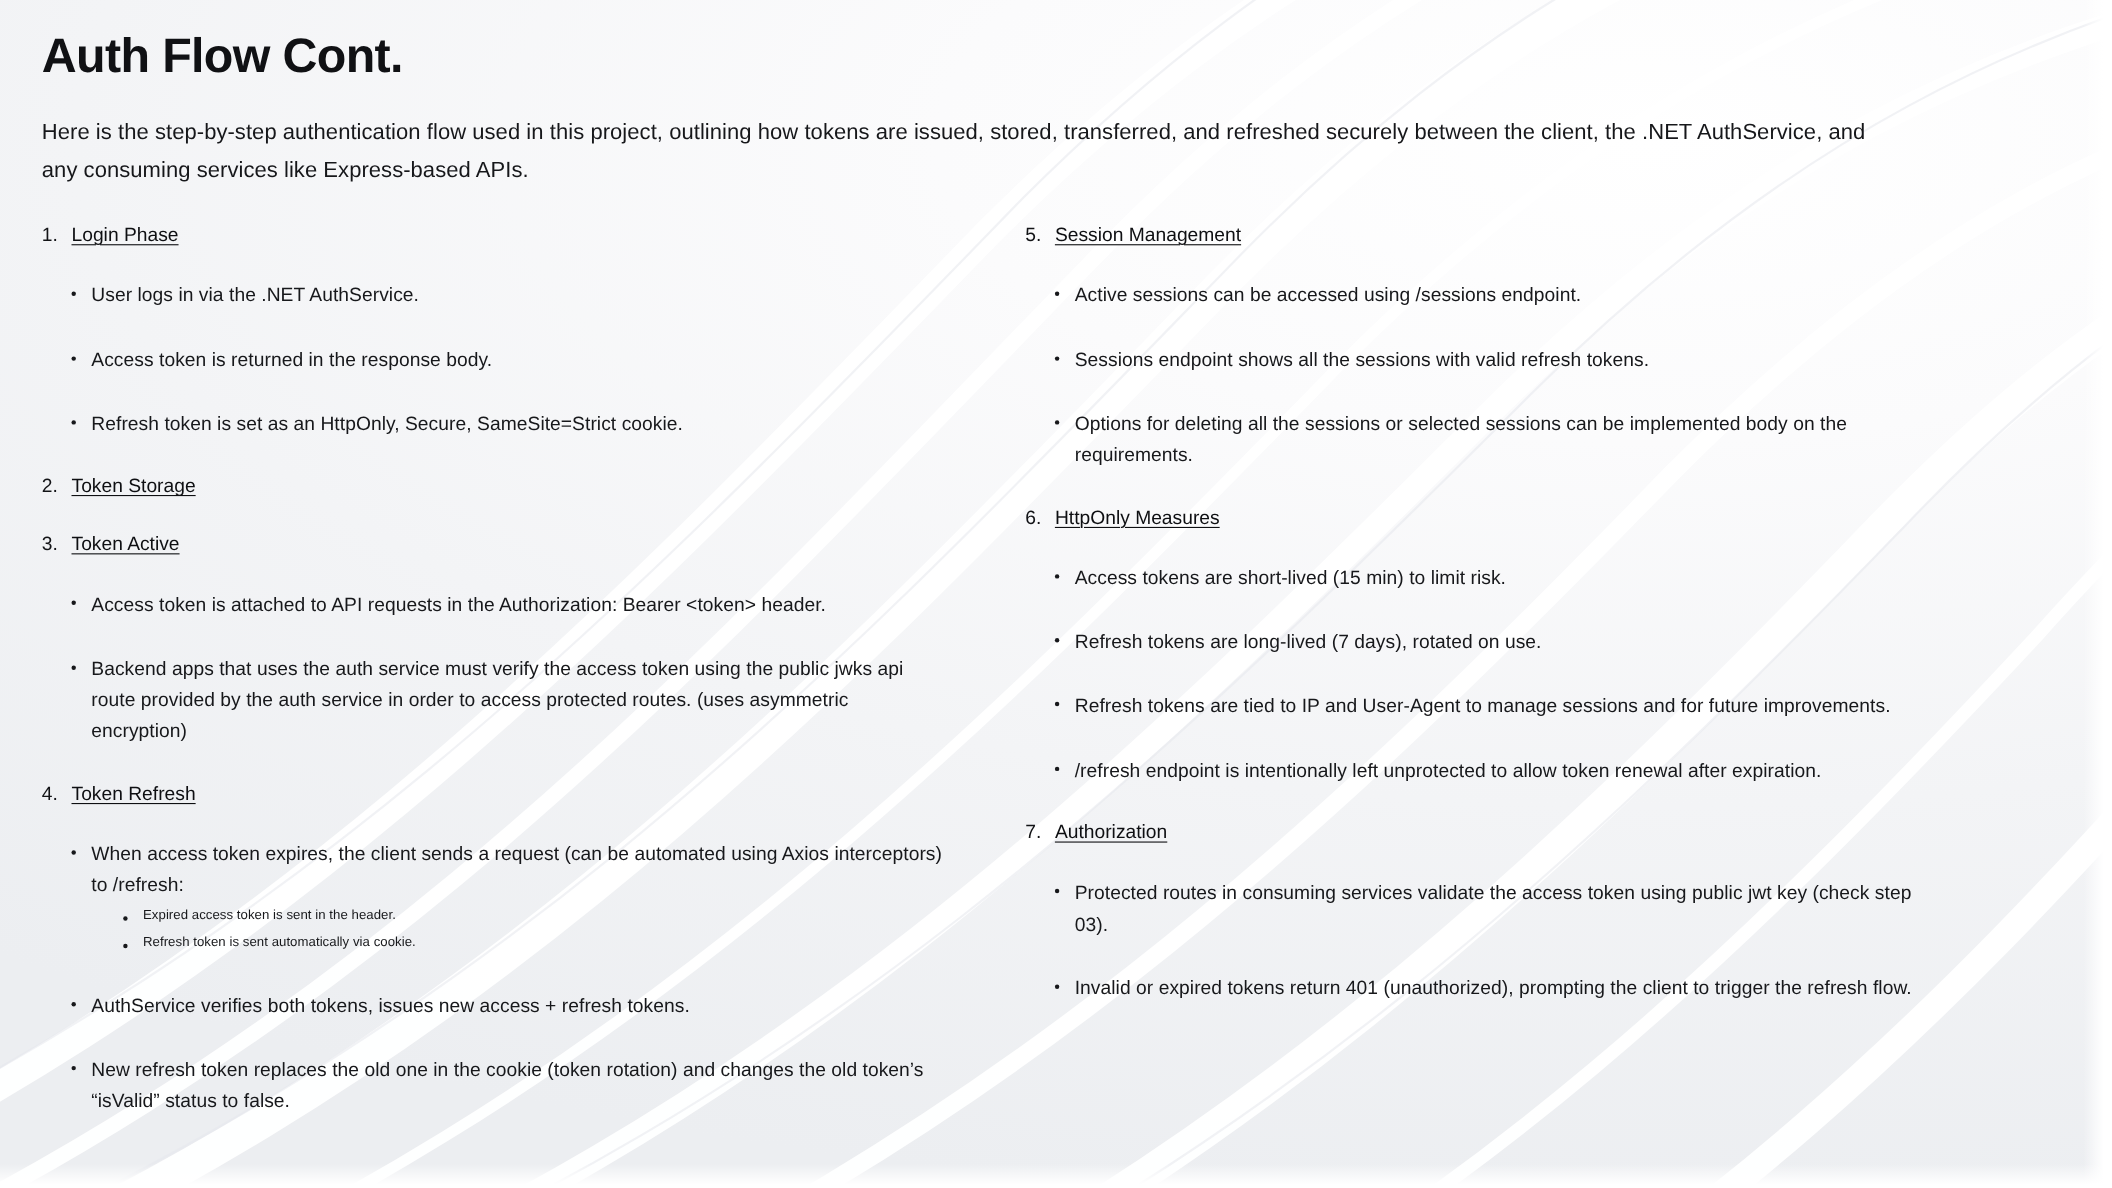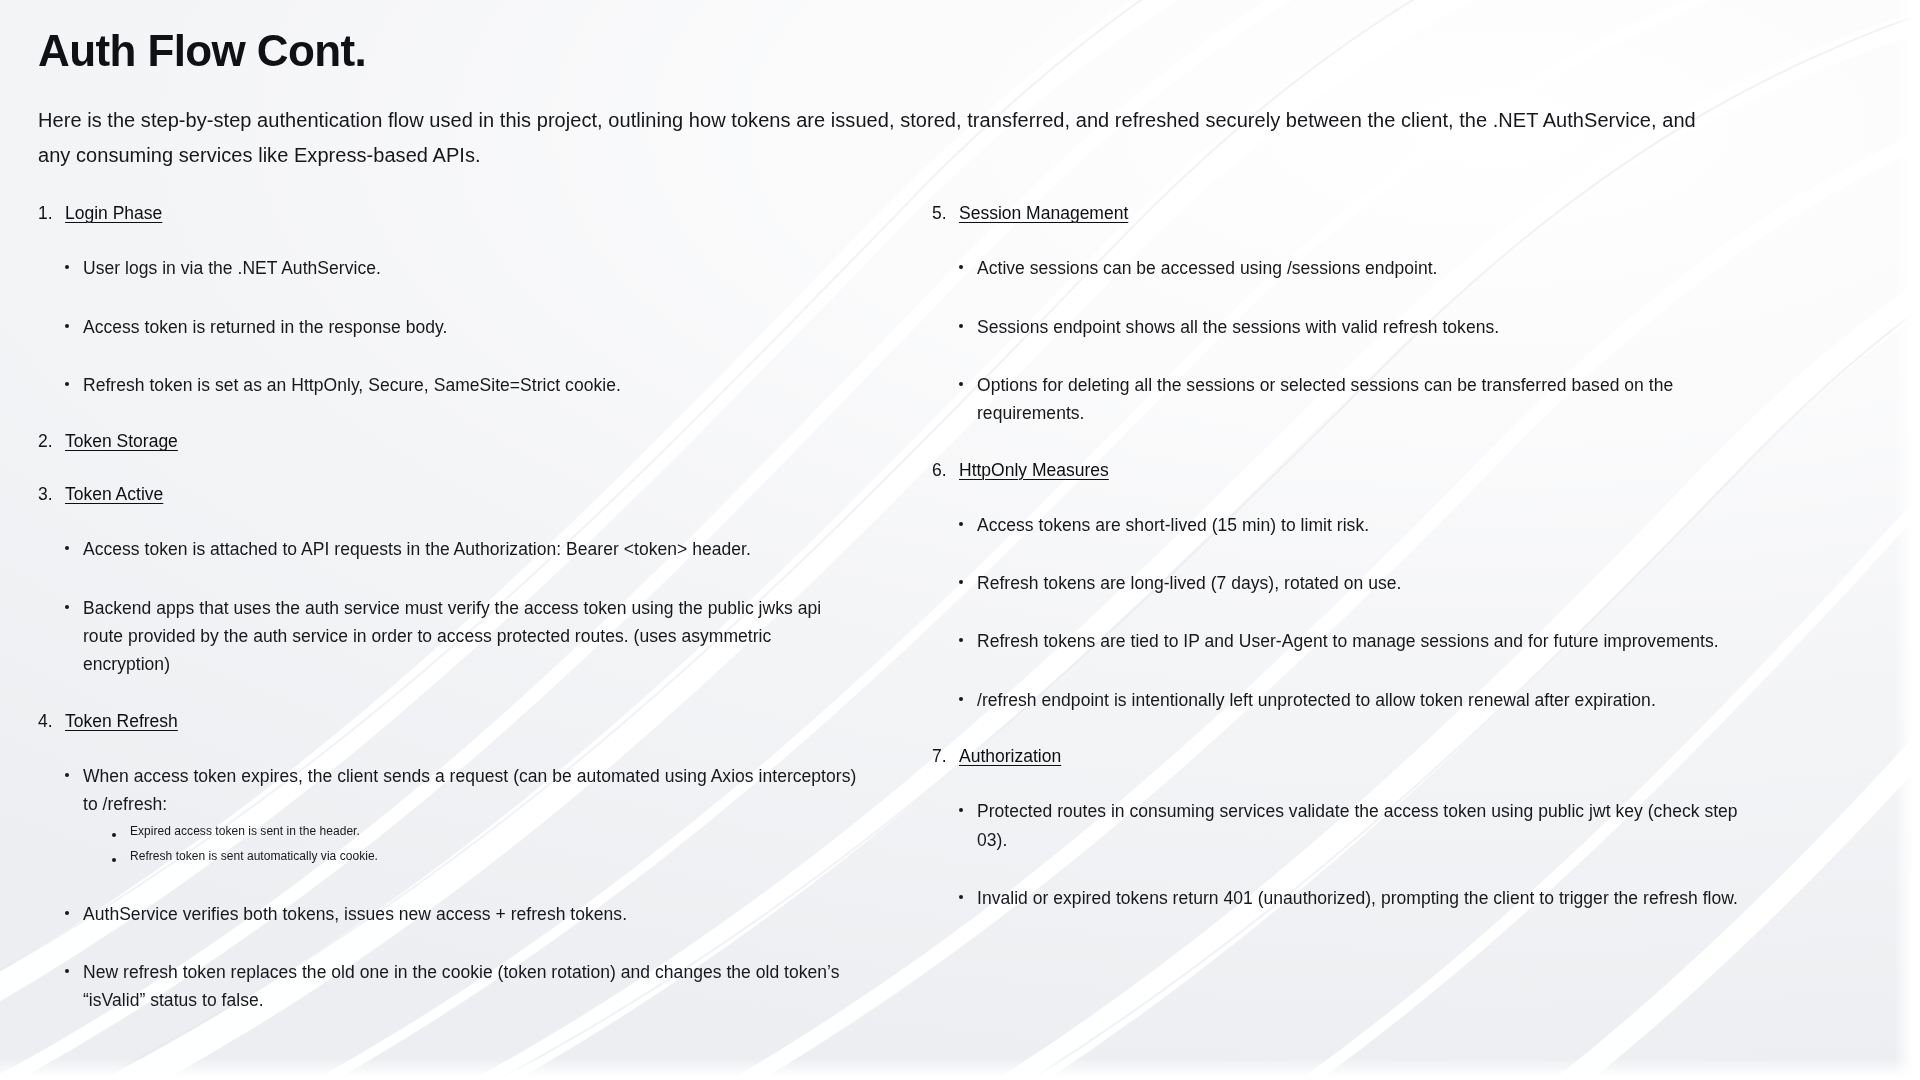--- a/index.html
+++ b/index.html
@@ -251,21 +251,21 @@
       <div class="col right">
 
         <div class="section">
           <div class="section-head">
             <span class="section-num">5.</span>
             <span class="section-title">Session Management</span>
           </div>
           <ul class="bullets">
             <li>Active sessions can be accessed using /sessions endpoint.</li>
             <li>Sessions endpoint shows all the sessions with valid refresh tokens.</li>
-            <li>Options for deleting all the sessions or selected sessions can be transferred based on the requirements.</li>
+            <li>Options for deleting all the sessions or selected sessions can be implemented body on the requirements.</li>
           </ul>
         </div>
 
         <div class="section">
           <div class="section-head">
             <span class="section-num">6.</span>
             <span class="section-title">HttpOnly Measures</span>
           </div>
           <ul class="bullets">
             <li>Access tokens are short-lived (15 min) to limit risk.</li>

